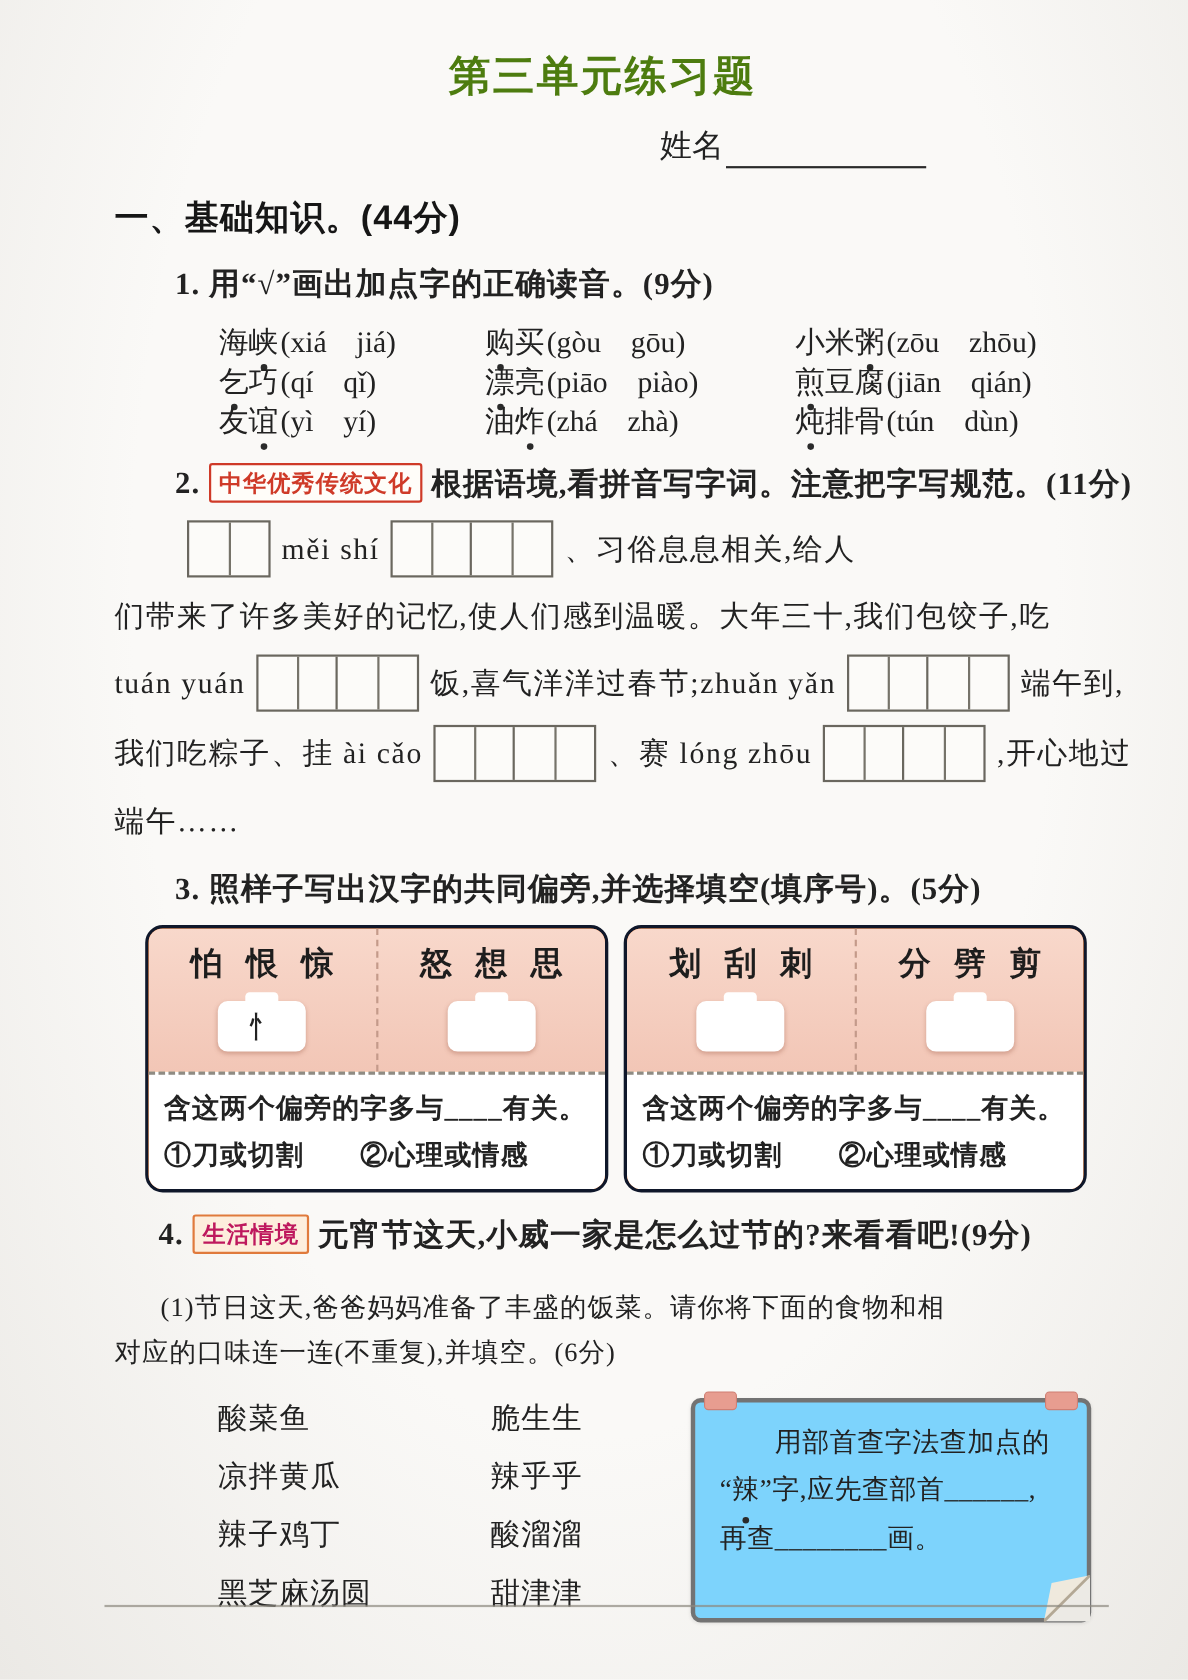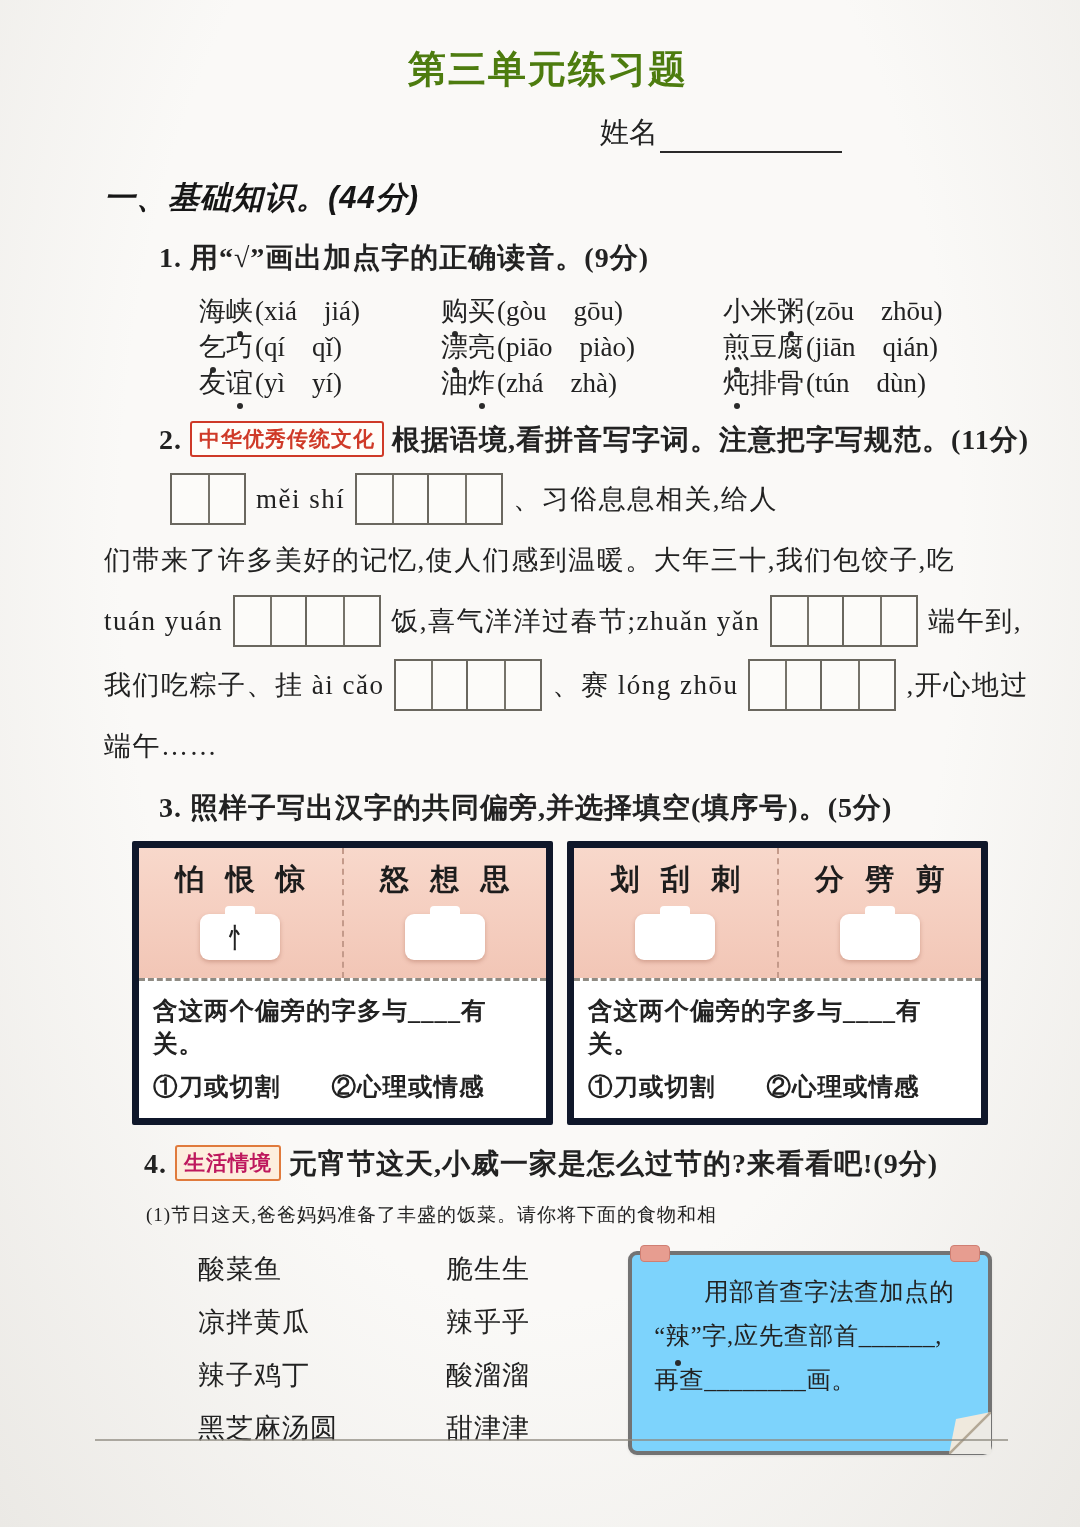--- a/index.html
+++ b/index.html
@@ -16,21 +16,21 @@
   .title {
     font-family: "Liberation Sans", "DejaVu Sans", sans-serif;
     font-size: 38px; font-weight: 700; text-align: center; letter-spacing: 2px; color: #4d7c0f;
   }
   .name-row { margin-top: 18px; text-align: right; padding-right: 150px; font-size: 29px; }
   .name-line { display: inline-block; width: 182px; height: 30px; border-bottom: 2.5px solid #2a2a2a; margin-left: 2px; vertical-align: bottom; }
 
   .section-heading {
     margin-top: 24px;
     font-family: "Liberation Sans", "DejaVu Sans", sans-serif;
-    font-size: 31px; font-weight: 700; letter-spacing: 1px; color: #161616; font-style: italic;
+    font-size: 31px; font-weight: 700; letter-spacing: 1px; color: #161616;
   }
 
   .q-prompt { margin-top: 20px; margin-left: 55px; font-size: 28px; font-weight: 600; letter-spacing: 1px; }
 
   
   .q1-items { margin: 16px 0 0 95px; display: grid; grid-template-columns: 242px 282px auto; row-gap: 0; font-size: 27px; }
   .q1-item { white-space: nowrap; }
   .pinyin { margin-left: 2px; }
   .ch { position: relative; display: inline-block; }
   .ch.dotted::after {
@@ -52,39 +52,39 @@
   .q2-paragraph { margin-top: 14px; font-size: 27px; }
   .q2-line { display: flex; align-items: center; min-height: 46px; margin-bottom: 12px; white-space: nowrap; letter-spacing: 1.5px; }
   .q2-line.indent { padding-left: 56px; }
   .wgrid { display: inline-flex; border: 2px solid #6a675f; margin: 0 10px; background: #fcfbf9; }
   .wcell { width: 72px; height: 48px; position: relative; border-right: 2px solid #6a675f; }
   .wcell:last-child { border-right: none; }
   .wcell::after { content: ''; position: absolute; left: 50%; top: 0; bottom: 0; width: 0; border-left: 2px solid #76736a; }
 
   
   .q3-boxes { display: flex; gap: 14px; margin: 14px 4px 0 28px; }
-  .q3-box { flex: 1; border: 7px solid #0f172a; border-radius: 2px; overflow: hidden; background: #f97316; }
+  .q3-box { flex: 1; border: 3px solid #0f172a; border-radius: 16px; overflow: hidden; background: #f97316; }
   .q3-top { display: flex; background: linear-gradient(180deg, #f8d8cb, #f2c6b6); }
   .q3-group { flex: 1; padding: 12px 4px 16px; text-align: center; }
   .q3-group + .q3-group { border-left: 2.5px dashed #c49a8a; }
   .q3-chars { font-size: 29px; font-weight: 700; word-spacing: 14px; color: #1d1d1d; }
   .q3-card {
     width: 80px; height: 46px; margin: 14px auto 2px; background: #fff; border-radius: 9px;
     position: relative; box-shadow: 0 2px 4px rgba(150, 80, 60, .35);
     font-size: 27px; line-height: 48px; text-align: center;
   }
   .q3-card::before {
     content: ''; position: absolute; top: -8px; left: 50%; transform: translateX(-50%);
     width: 30px; height: 10px; background: #fff; border-radius: 4px 4px 0 0;
   }
   .q3-bottom { border-top: 3px dashed #8f8b83; padding: 13px 14px 15px; font-size: 24.5px; font-weight: 600; letter-spacing: 1px; background: #fff; }
   .q3-fill { margin-bottom: 10px; }
 
   
-  .q4-sub { margin-top: 16px; font-size: 19px; line-height: 1.7; letter-spacing: 1px; }
+  .q4-sub { margin-top: 27px; font-size: 24px; line-height: 1.7; letter-spacing: 1px; }
   .sub-line { white-space: nowrap; }
   .sub-line.indent { padding-left: 42px; }
   .q4-bottom { display: flex; margin: 12px 0 0 94px; }
   .match-col { font-size: 27px; letter-spacing: 1px; }
   .match-item { height: 53px; line-height: 53px; }
   .foods { width: 256px; }
   .tastes { width: 178px; }
 
   .note {
     position: relative; width: 374px; min-height: 196px; margin-left: 10px; margin-top: 8px;
@@ -221,20 +221,21 @@
   </div>
 
   <div>
     <div class="q-prompt prompt-flex" style="margin-left:40px;">
       <span>4.</span>
       <span class="badge badge-orange">生活情境</span>
       <span>元宵节这天,小威一家是怎么过节的?来看看吧!(9分)</span>
     </div>
     <div class="q4-sub">
       <div class="sub-line indent">(1)节日这天,爸爸妈妈准备了丰盛的饭菜。请你将下面的食物和相</div>
+      <div class="sub-line">对应的口味连一连(不重复),并填空。(6分)</div>
     </div>
     <div class="q4-bottom">
       <div class="match-col foods">
           <div class="match-item">酸菜鱼</div>
           <div class="match-item">凉拌黄瓜</div>
           <div class="match-item">辣子鸡丁</div>
           <div class="match-item">黑芝麻汤圆</div>
         </div>
       <div class="match-col tastes">
           <div class="match-item">脆生生</div>

